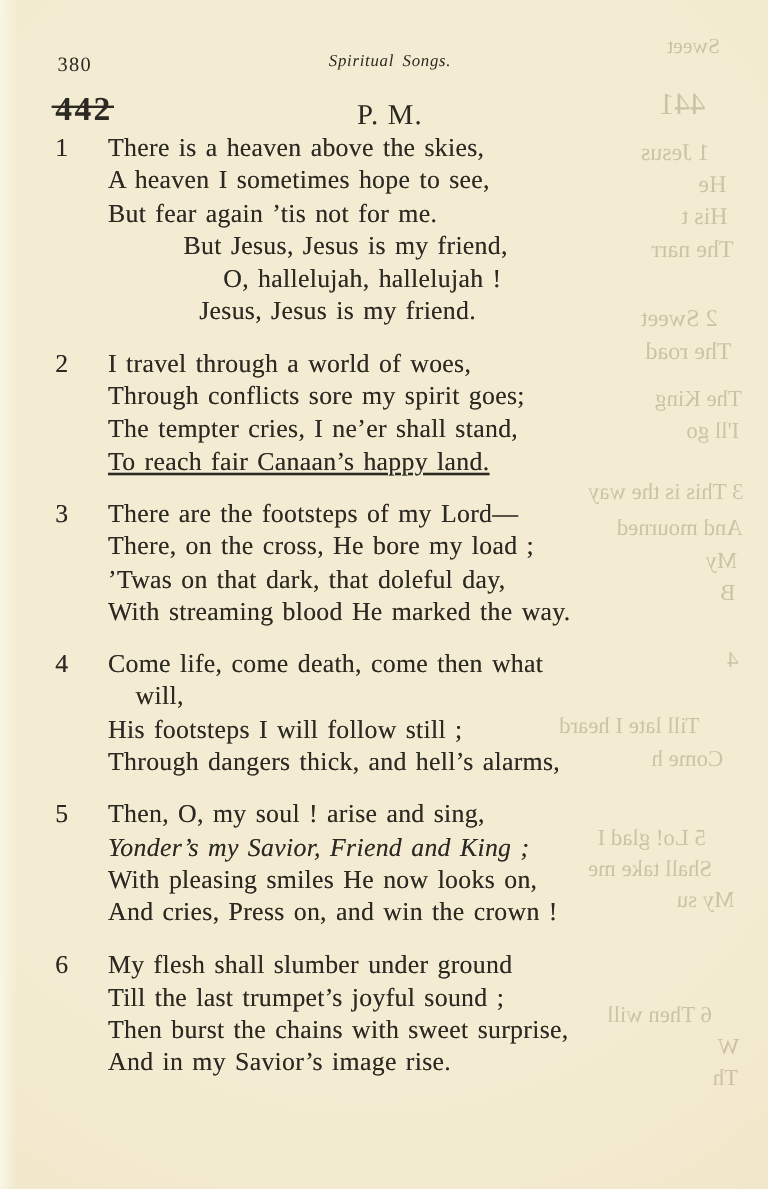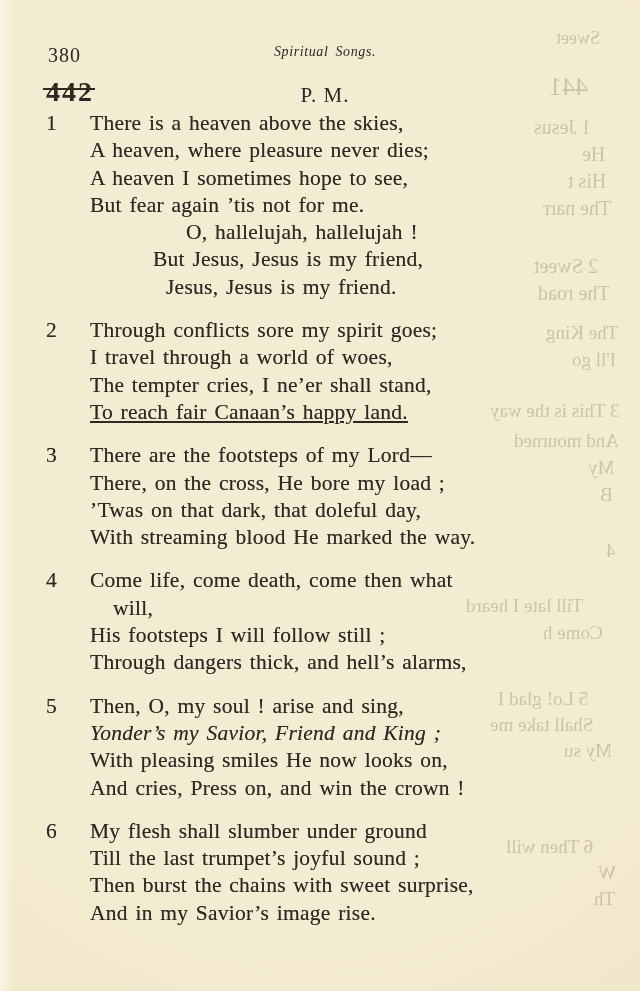--- a/index.html
+++ b/index.html
@@ -37,21 +37,21 @@
   }
 
   
   .page-header {
     position: absolute;
     top: 44px; left: 46px; right: 36px;
     height: 28px;
   }
   .page-number {
     position: absolute; left: 2px; top: 0;
-    font-size: 20px;
+    font-size: 17px;
     letter-spacing: 1px;
   }
   .running-title {
     position: absolute; left: 0; right: 0; top: 0;
     text-align: center;
     font-style: italic;
     font-size: 14px;
     letter-spacing: 0.6px;
     word-spacing: 3px;
   }
@@ -73,21 +73,21 @@
     content: "";
     position: absolute;
     left: -3px; right: -1px;
     top: 35%;
     height: 2.6px;
     background: currentColor;
   }
   .hymn-meter {
     position: absolute; left: 0; right: 0; top: 3px;
     text-align: center;
-    font-size: 21px;
+    font-size: 24px;
     letter-spacing: 1px;
   }
 
   
   .hymn-verses {
     position: absolute;
     top: 110px;
     left: 46px;
     width: 560px;
     font-size: 21.5px;
@@ -147,34 +147,33 @@
 <div class="hymn-heading">
   <span class="hymn-number">442</span>
   <span class="hymn-meter">P. M.</span>
 </div>
 
 <div class="hymn-verses" id="verses-container">
   <div class="verse">
     <span class="verse-number">1</span>
     <div class="verse-lines">
         <div class="line" style="padding-left: 0px;">There is a heaven above the skies,</div>
-        <div class="line" style="padding-left: 0px;">A heaven, where pleasure never dies;</div>
         <div class="line" style="padding-left: 0px;">A heaven I sometimes hope to see,</div>
         <div class="line" style="padding-left: 0px;">But fear again ’tis not for me.</div>
+        <div class="line" style="padding-left: 63px;">But Jesus, Jesus is my friend,</div>
         <div class="line" style="padding-left: 96px;">O, hallelujah, hallelujah !</div>
-        <div class="line" style="padding-left: 63px;">But Jesus, Jesus is my friend,</div>
         <div class="line" style="padding-left: 76px;">Jesus, Jesus is my friend.</div>
       </div>
   </div>
 
   <div class="verse">
     <span class="verse-number">2</span>
     <div class="verse-lines">
+        <div class="line" style="padding-left: 0px;">I travel through a world of woes,</div>
         <div class="line" style="padding-left: 0px;">Through conflicts sore my spirit goes;</div>
-        <div class="line" style="padding-left: 0px;">I travel through a world of woes,</div>
         <div class="line" style="padding-left: 0px;">The tempter cries, I ne’er shall stand,</div>
         <div class="line" style="padding-left: 0px; text-decoration: underline;">To reach fair Canaan’s happy land.</div>
       </div>
   </div>
 
   <div class="verse">
     <span class="verse-number">3</span>
     <div class="verse-lines">
         <div class="line" style="padding-left: 0px;">There are the footsteps of my Lord—</div>
         <div class="line" style="padding-left: 0px;">There, on the cross, He bore my load ;</div>

